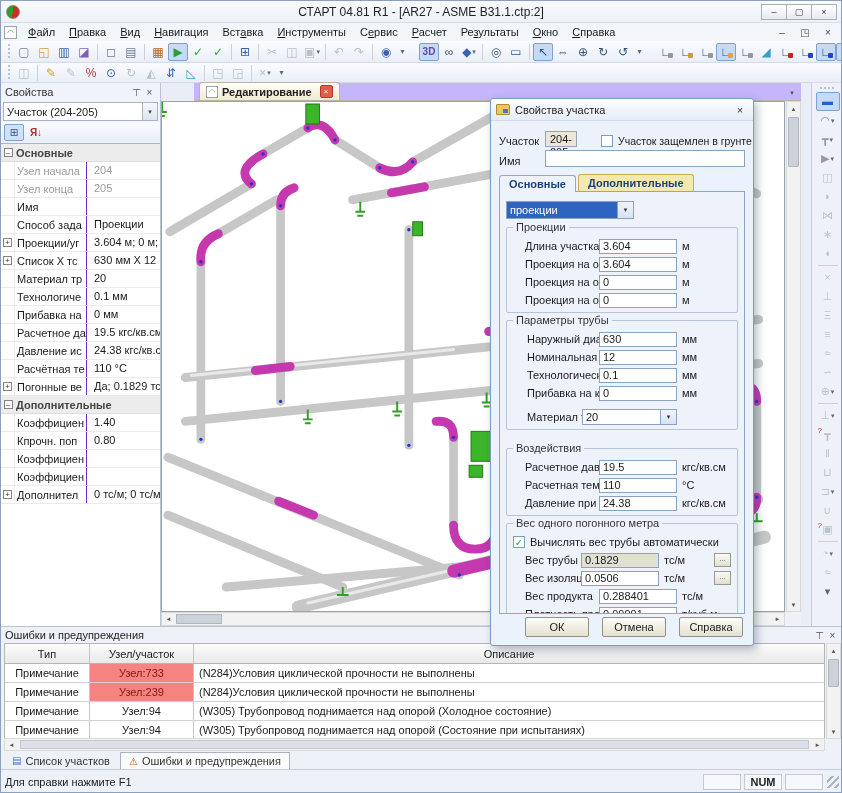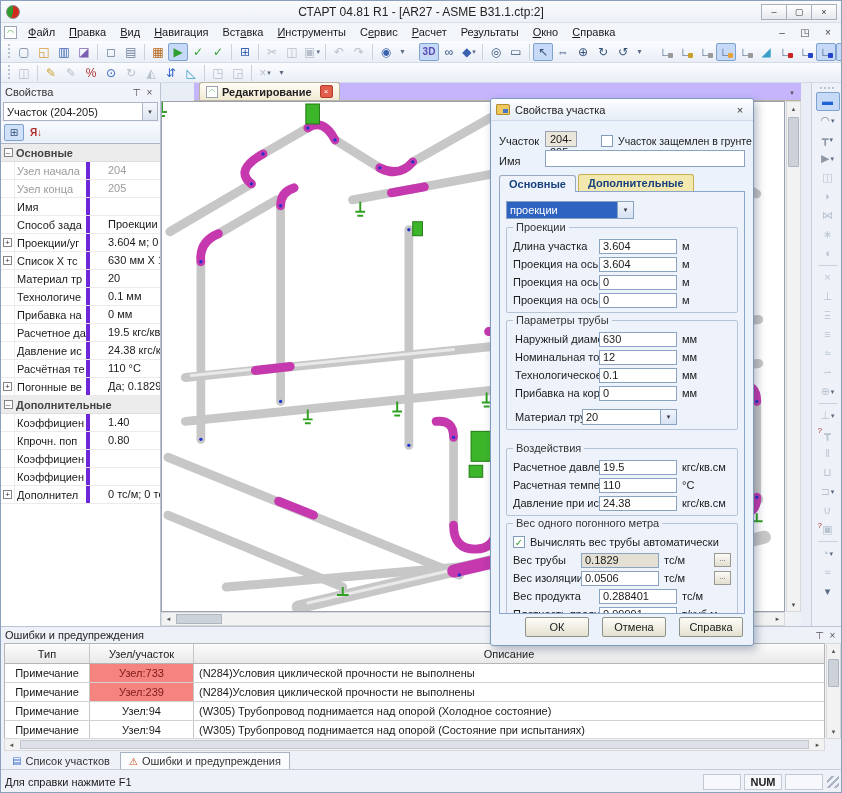--- a/index.html
+++ b/index.html
@@ -49,21 +49,21 @@
   .pselect .arr{width:15px;height:100%;background:linear-gradient(#f5f8fc,#dde5f0);border-left:1px solid #aab4c4;display:flex;align-items:center;justify-content:center;font-size:7px;color:#444;}
   .ptools{height:20px;display:flex;align-items:center;gap:2px;padding:0 3px;background:linear-gradient(#f8fafd,#e9eef7);}
   .ptool{width:20px;height:17px;display:flex;align-items:center;justify-content:center;font-size:10px;border:1px solid transparent;border-radius:2px;color:#33507a;}
   .ptool.pressed{background:#cfe0f7;border-color:#7da2ce;}
   .ptool .r{color:#b03030;font-weight:bold;}
   .pgrid{position:absolute;left:0;right:0;top:60px;bottom:0;background:#fff;border-top:1px solid #aab4c4;overflow:hidden;}
   .pg-row{display:flex;height:18px;align-items:center;border-bottom:1px solid #ebebeb;}
   .pg-gut{width:14px;height:100%;border-right:1px solid #ebebeb;display:flex;align-items:center;justify-content:center;flex:none;}
   .expbox{width:9px;height:9px;border:1px solid #848484;background:#fff;font-size:8px;line-height:7px;text-align:center;color:#333;}
   .pg-name{width:71px;padding-left:2px;white-space:nowrap;overflow:hidden;flex:none;}
-  .pg-val{flex:1;padding-left:18px;border-left:4px solid #6d28d9;white-space:nowrap;overflow:hidden;height:100%;line-height:17px;}
+  .pg-val{flex:1;padding-left:7px;border-left:1px solid #6d28d9;white-space:nowrap;overflow:hidden;height:100%;line-height:17px;}
   .pg-row.cat{background:#ececec;border-bottom:1px solid #ddd;}
   .pg-row.cat .pg-gut{border-right:none;background:#ececec;}
   .pg-cat-label{font-weight:bold;color:#444;padding-left:1px;}
   .pg-row.ro .pg-name,.pg-row.ro .pg-val{color:#9b9b9b;}
 
   
   .editor{position:absolute;left:160px;top:82px;width:640px;height:543px;background:#e9eef6;}
   .tabstrip{position:absolute;left:0;top:0;right:0;height:18px;background:#c4b5fd;border-bottom:1px solid #b9b3a0;display:flex;align-items:flex-end;margin-left:33px;}
   .etab{height:18px;margin-left:5px;padding:0 6px;background:linear-gradient(#fffdf6,#f1ead3);border:1px solid #b9b3a0;border-bottom:none;border-radius:3px 3px 0 0;display:flex;align-items:center;gap:4px;}
   .etab-icon{width:12px;height:12px;background:#fff;border:1px solid #9aa4b2;font-size:7px;color:#2f9e2f;font-weight:bold;display:flex;align-items:center;justify-content:center;}
@@ -112,21 +112,21 @@
   .dtab.alt{background:#f3e9ae;border-color:#c7ae4f;margin-left:2px;font-weight:bold;}
   .dpanel{margin:0 8px;border:1px solid #8aa6cc;background:#eef3fb;height:423px;padding:9px 6px 0;position:relative;z-index:1;overflow:hidden;}
   .dcombo-main{width:128px;height:18px;display:flex;border:1px solid #89a3c1;margin-bottom:8px;background:#fff;}
   .dcombo-main .cval{flex:1;background:#2f63c1;color:#fff;padding:1px 3px;line-height:14px;white-space:nowrap;overflow:hidden;}
   .cdd{width:16px;background:linear-gradient(#f0f5fc,#d7e2f2);border-left:1px solid #89a3c1;display:flex;align-items:center;justify-content:center;font-size:7px;color:#334;flex:none;}
   .dgroup{position:relative;border:1px solid #b6c4d8;border-radius:2px;padding:9px 6px 3px;margin-bottom:7px;}
   .dgroup:nth-of-type(2){margin-bottom:18px;padding-left:8px;}
   .glabel{position:absolute;top:-7px;left:6px;background:#eef3fb;padding:0 3px;color:#333;}
   .drow{display:flex;align-items:center;height:18px;}
   .drow.gapb{margin-top:6px;}
-  .dlabel{flex:1;white-space:nowrap;overflow:hidden;}
+  .dlabel{flex:1;white-space:nowrap;overflow:hidden;margin-left:12px;}
   .dinput{width:78px;height:15px;background:#fff;border:1px solid #89a3c1;padding:0 3px;line-height:13px;flex:none;white-space:nowrap;overflow:hidden;}
   .dinput.ro{background:#e3dfd2;}
   .dcombo{width:95px;height:16px;display:flex;border:1px solid #89a3c1;background:#fff;flex:none;}
   .dcombo .cval{flex:1;padding:0 3px;line-height:14px;}
   .dunit{width:54px;padding-left:5px;flex:none;white-space:nowrap;}
   .dbrowse{width:17px;height:14px;margin-left:1px;background:linear-gradient(#fbfaf5,#e2dfd0);border:1px solid #9a9a90;text-align:center;line-height:9px;font-size:8px;color:#555;flex:none;}
   .dbtns{position:absolute;bottom:8px;right:10px;display:flex;gap:13px;}
   .dlg-btn{width:64px;height:20px;background:linear-gradient(#fdfcf7,#e4e1d0);border:1px solid #8e9288;border-radius:2px;display:flex;align-items:center;justify-content:center;}
 
   

